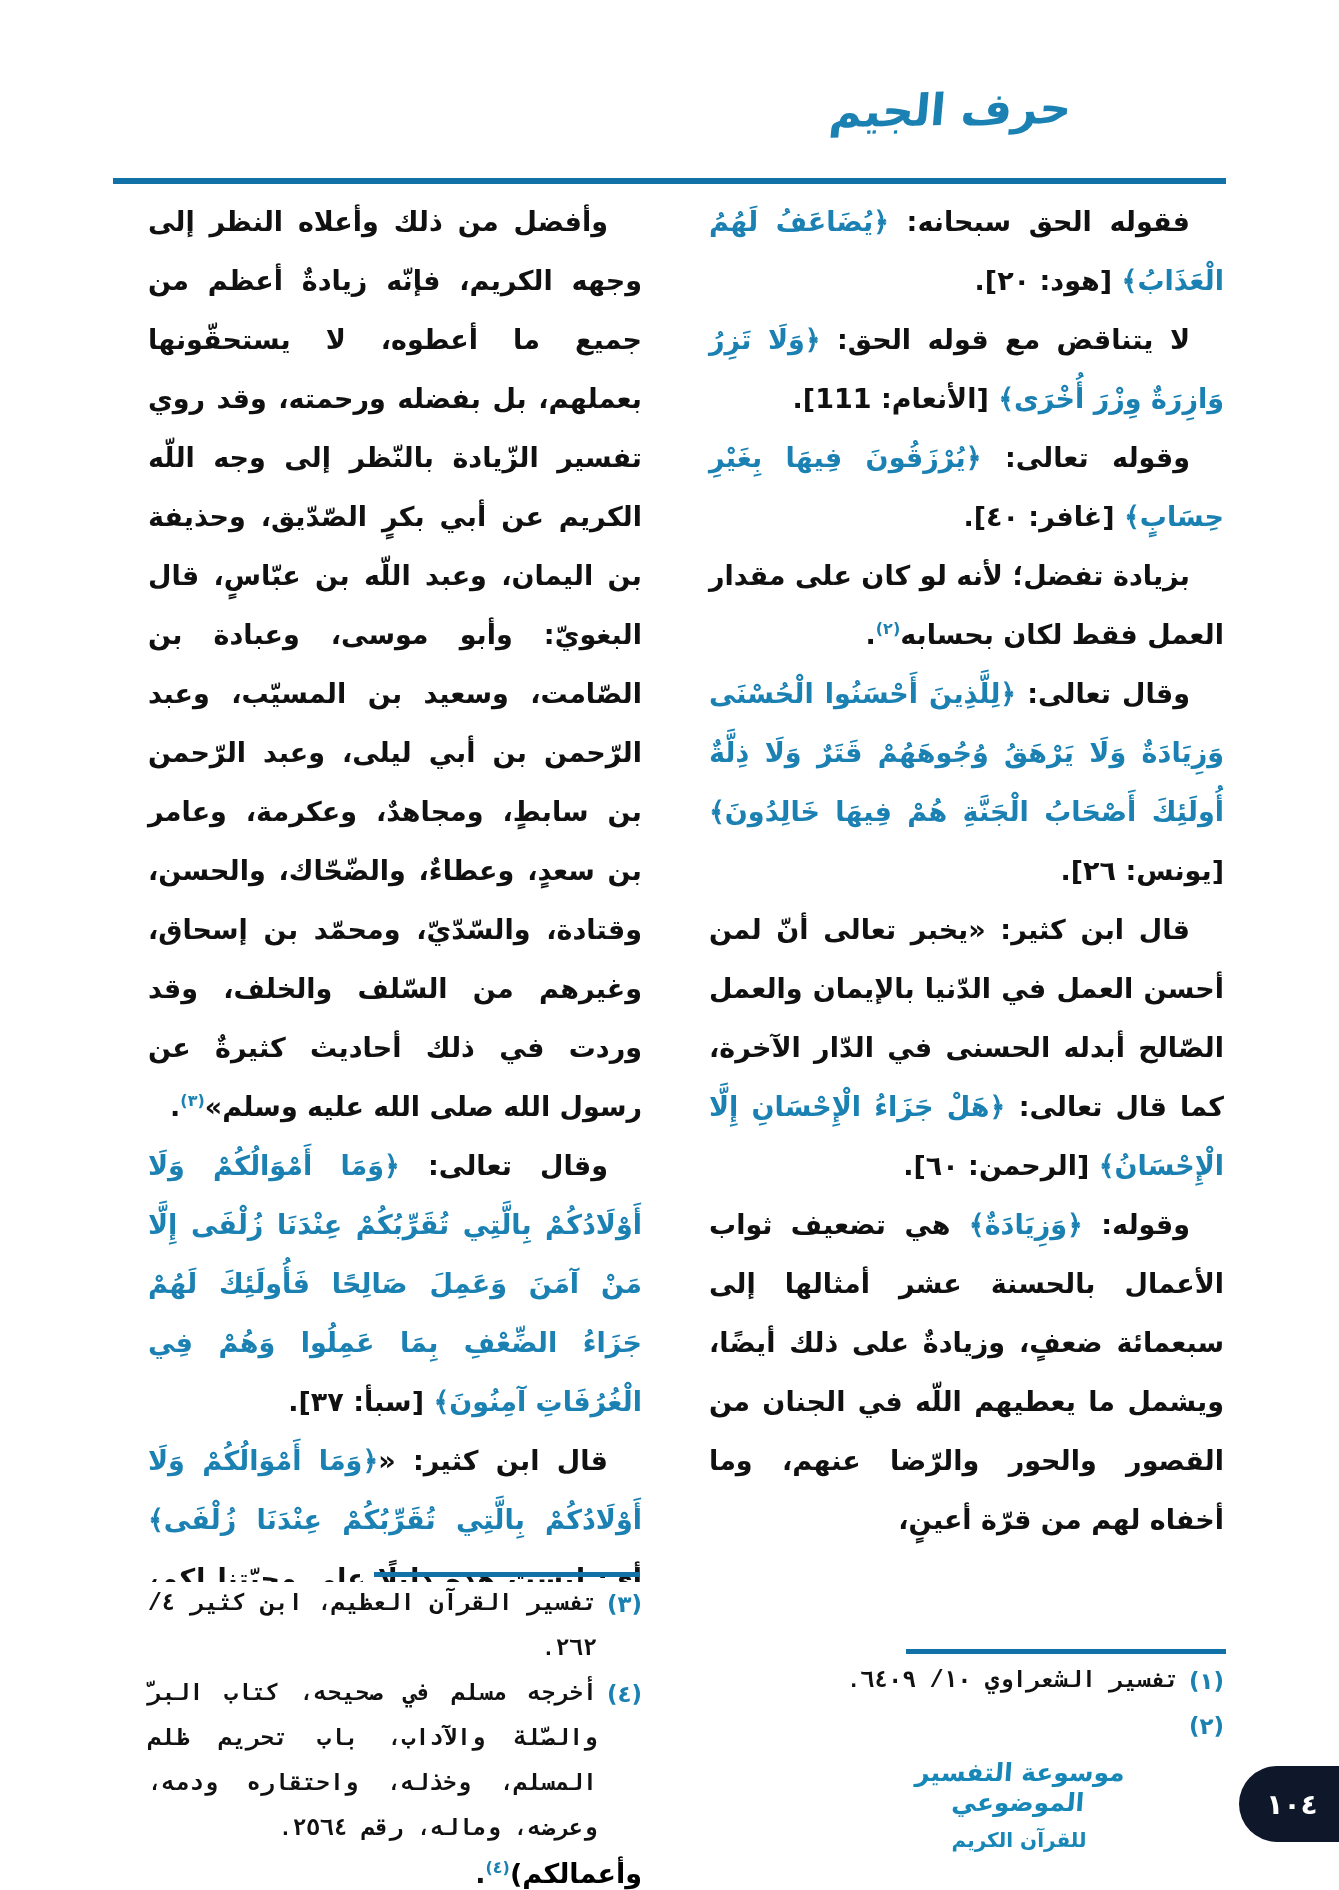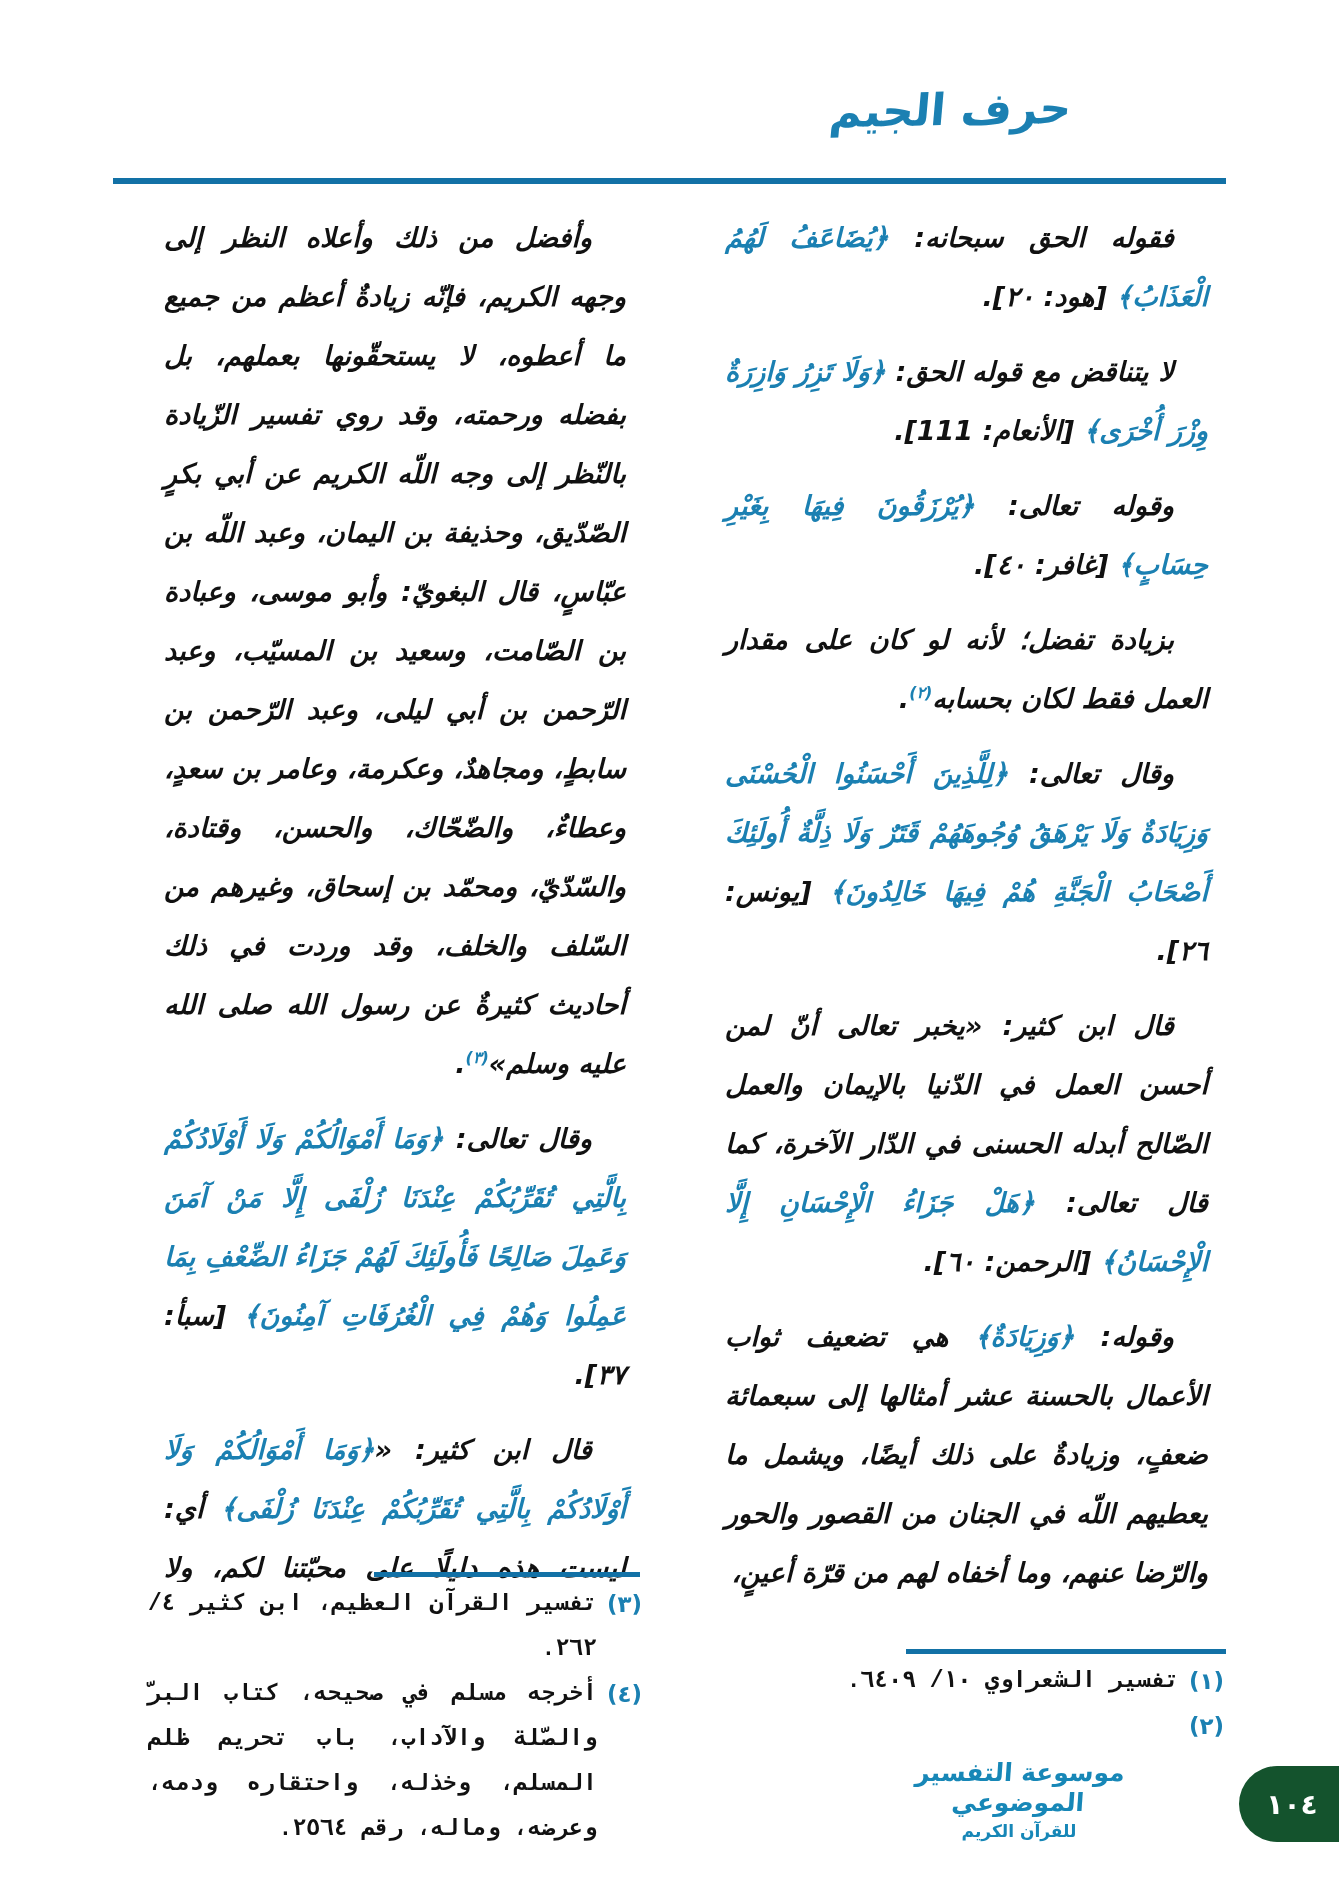--- a/index.html
+++ b/index.html
@@ -25,21 +25,21 @@
     width:1113px;height:6px;background:#1271a6;
   }
   
   .col{
     position:absolute;top:192px;
     font-size:27px;line-height:59px;font-weight:bold;color:#111;
     text-align:justify;
   }
   .col-right{right:115px;width:515px;}
   .col-left{left:148px;width:494px;}
-  .para{margin:16px;text-indent:34px;font-style:italic;}
+  .para{margin:0;text-indent:34px;}
   .seg.normal{color:#111;}
   .seg.quran{color:#1b80b2;font-weight:bold;}
   .seg.hadith{color:#000;font-weight:bold;}
   .seg.fnref{
     color:#1b80b2;font-size:16px;vertical-align:super;
     font-weight:bold;line-height:0;
   }
   
   .fn-sep{position:absolute;height:5px;background:#1271a6;}
   .fn-sep-left{top:1572px;right:699px;width:266px;}
@@ -53,25 +53,25 @@
   .footnote-item{display:flex;gap:10px;align-items:flex-start;}
   .footnote-marker{color:#1b80b2;white-space:nowrap;flex:0 0 auto;}
   .footnote-text{text-align:justify;font-family:Liberation Mono, monospace;}
   
   .publisher-logo{
     position:absolute;top:1758px;right:170px;width:300px;
     text-align:center;color:#1787b7;background:#fff;
   }
   .logo-line1{font-size:25px;font-weight:bold;line-height:30px;
     transform:skewX(-4deg);}
-  .logo-line2{font-size:17px;font-weight:bold;margin-top:3px;}
+  .logo-line2{font-size:20px;font-weight:bold;margin-top:10px;}
   
   .page-number-box{
     position:absolute;top:1766px;right:0;
-    width:100px;height:76px;background:#14532d;
+    width:100px;height:76px;background:#0f172a;
     border-radius:38px 0 0 38px;
     display:flex;align-items:center;justify-content:center;
   }
   .page-number{
     color:#ffffff;font-size:28px;font-weight:bold;letter-spacing:6px;
     padding-left:6px;
   }
 </style>
 </head>
 <body>

